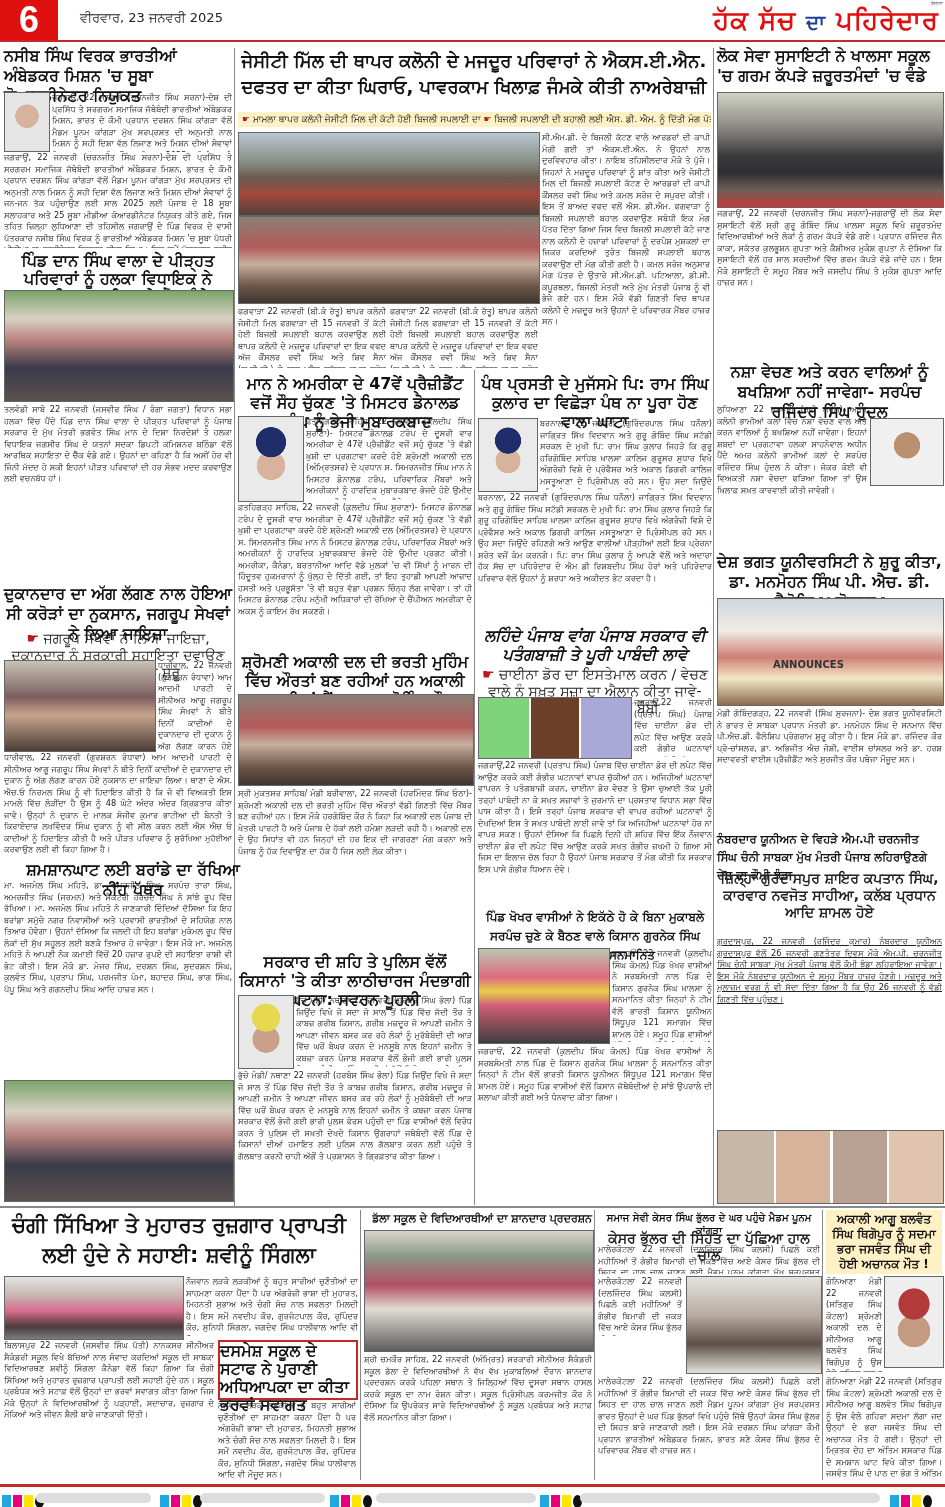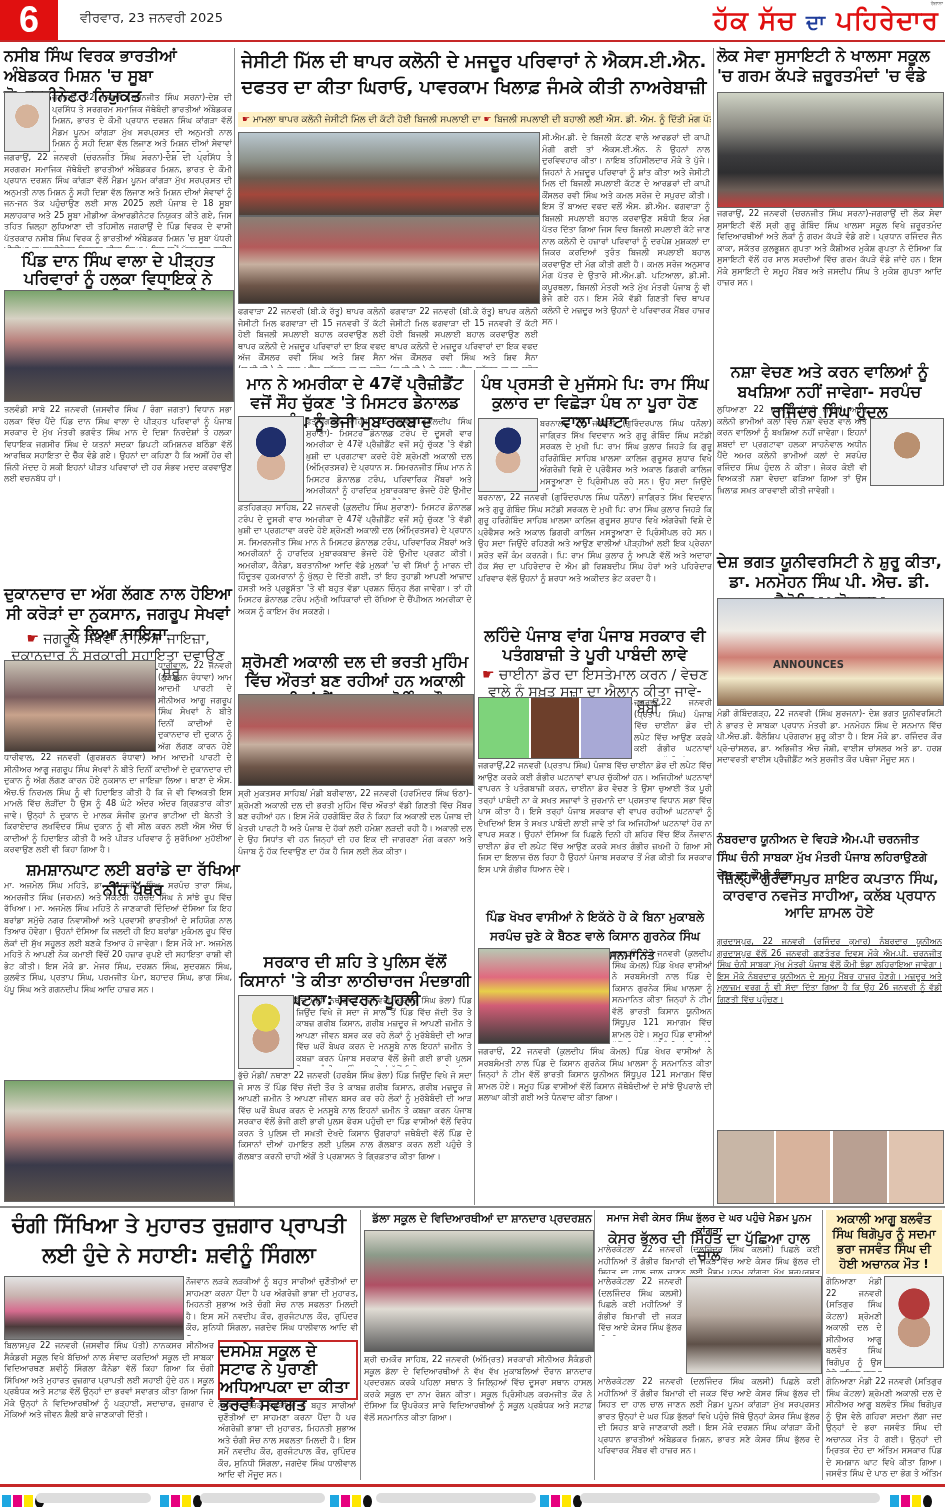--- a/index.html
+++ b/index.html
@@ -105,21 +105,21 @@
 <div class="abs hl hl-s" style="left:238px;top:952px;width:234px;line-height:19px;text-align:center;">ਸਰਕਾਰ ਦੀ ਸ਼ਹਿ ਤੇ ਪੁਲਿਸ ਵੱਲੋਂ ਕਿਸਾਨਾਂ 'ਤੇ ਕੀਤਾ ਲਾਠੀਚਾਰਜ ਮੰਦਭਾਗੀ ਘਟਨਾ: ਸਵਰਨ ਪੂਹਲੀ</div>
 <div class="abs photo ph-yellow" style="left:238px;top:995px;width:54px;height:72px;"></div>
 <div class="abs txt" style="left:296px;top:995px;width:176px;height:72px;">ਭੁੱਚੋ ਮੰਡੀ/ ਨਥਾਣਾ 22 ਜਨਵਰੀ (ਹਰਬੰਸ ਸਿੰਘ ਭੋਲਾ) ਪਿੰਡ ਜਿਉਂਦ ਵਿਖੇ ਜੋ ਸਦਾ ਜੋ ਸਾਲ ਤੋਂ ਪਿੰਡ ਵਿੱਚ ਜੱਦੀ ਤੌਰ ਤੇ ਕਾਬਜ਼ ਗਰੀਬ ਕਿਸਾਨ, ਗਰੀਬ ਮਜ਼ਦੂਰ ਜੋ ਆਪਣੀ ਜ਼ਮੀਨ ਤੇ ਆਪਣਾ ਜੀਵਨ ਬਸਰ ਕਰ ਰਹੇ ਲੋਕਾਂ ਨੂੰ ਮੁਰੱਬੇਬੰਦੀ ਦੀ ਆੜ ਵਿੱਚ ਘਰੋਂ ਬੇਘਰ ਕਰਨ ਦੇ ਮਨਸੂਬੇ ਨਾਲ ਇਹਨਾਂ ਜ਼ਮੀਨ ਤੇ ਕਬਜ਼ਾ ਕਰਨ ਪੰਜਾਬ ਸਰਕਾਰ ਵੱਲੋਂ ਭੇਜੀ ਗਈ ਭਾਰੀ ਪੁਲਸ ਫੋਰਸ ਪਹੁੰਚੀ ਦਾ ਪਿੰਡ ਵਾਸੀਆਂ ਵੱਲੋਂ ਵਿਰੋਧ ਕਰਨ ਤੇ ਪੁਲਿਸ ਦੀ ਸਖ਼ਤੀ ਦੇਖਦੇ ਕਿਸਾਨ ਉਗਰਾਹਾਂ ਜਥੇਬੰਦੀ ਵੱਲੋਂ ਪਿੰਡ ਦੇ ਕਿਸਾਨਾਂ ਦੀਆਂ ਹਮਾਇਤ ਲਈ ਪੁਲਿਸ ਨਾਲ ਗੱਲਬਾਤ ਕਰਨ ਲਈ ਪਹੁੰਚੇ ਤੇ ਗੱਲਬਾਤ ਕਰਨੀ ਚਾਹੀ ਅੱਗੋਂ ਤੇ ਪ੍ਰਸ਼ਾਸਨ ਤੇ ਗ੍ਰਿਫ਼ਤਾਰ ਕੀਤਾ ਗਿਆ।</div>
 <div class="abs txt" style="left:238px;top:1070px;width:234px;height:132px;">ਭੁੱਚੋ ਮੰਡੀ/ ਨਥਾਣਾ 22 ਜਨਵਰੀ (ਹਰਬੰਸ ਸਿੰਘ ਭੋਲਾ) ਪਿੰਡ ਜਿਉਂਦ ਵਿਖੇ ਜੋ ਸਦਾ ਜੋ ਸਾਲ ਤੋਂ ਪਿੰਡ ਵਿੱਚ ਜੱਦੀ ਤੌਰ ਤੇ ਕਾਬਜ਼ ਗਰੀਬ ਕਿਸਾਨ, ਗਰੀਬ ਮਜ਼ਦੂਰ ਜੋ ਆਪਣੀ ਜ਼ਮੀਨ ਤੇ ਆਪਣਾ ਜੀਵਨ ਬਸਰ ਕਰ ਰਹੇ ਲੋਕਾਂ ਨੂੰ ਮੁਰੱਬੇਬੰਦੀ ਦੀ ਆੜ ਵਿੱਚ ਘਰੋਂ ਬੇਘਰ ਕਰਨ ਦੇ ਮਨਸੂਬੇ ਨਾਲ ਇਹਨਾਂ ਜ਼ਮੀਨ ਤੇ ਕਬਜ਼ਾ ਕਰਨ ਪੰਜਾਬ ਸਰਕਾਰ ਵੱਲੋਂ ਭੇਜੀ ਗਈ ਭਾਰੀ ਪੁਲਸ ਫੋਰਸ ਪਹੁੰਚੀ ਦਾ ਪਿੰਡ ਵਾਸੀਆਂ ਵੱਲੋਂ ਵਿਰੋਧ ਕਰਨ ਤੇ ਪੁਲਿਸ ਦੀ ਸਖ਼ਤੀ ਦੇਖਦੇ ਕਿਸਾਨ ਉਗਰਾਹਾਂ ਜਥੇਬੰਦੀ ਵੱਲੋਂ ਪਿੰਡ ਦੇ ਕਿਸਾਨਾਂ ਦੀਆਂ ਹਮਾਇਤ ਲਈ ਪੁਲਿਸ ਨਾਲ ਗੱਲਬਾਤ ਕਰਨ ਲਈ ਪਹੁੰਚੇ ਤੇ ਗੱਲਬਾਤ ਕਰਨੀ ਚਾਹੀ ਅੱਗੋਂ ਤੇ ਪ੍ਰਸ਼ਾਸਨ ਤੇ ਗ੍ਰਿਫ਼ਤਾਰ ਕੀਤਾ ਗਿਆ।</div>
 
 <div class="abs hl hl-s" style="left:478px;top:374px;width:234px;line-height:19px;text-align:center;">ਪੰਥ ਪ੍ਰਸਤੀ ਦੇ ਮੁਜੱਸਮੇ ਪਿ: ਰਾਮ ਸਿੰਘ ਕੁਲਾਰ ਦਾ ਵਿਛੋੜਾ ਪੰਥ ਨਾ ਪੂਰਾ ਹੋਣ ਵਾਲਾ ਘਾਟਾ</div>
 <div class="abs photo ph-sikh" style="left:478px;top:418px;width:58px;height:72px;"></div>
 <div class="abs txt" style="left:540px;top:418px;width:172px;height:72px;">ਬਰਨਾਲਾ, 22 ਜਨਵਰੀ (ਗੁਰਿੰਦਰਪਾਲ ਸਿੰਘ ਧਨੌਲਾ) ਜਾਗ੍ਰਿਤ ਸਿੱਖ ਵਿਦਵਾਨ ਅਤੇ ਗੁਰੂ ਗੋਬਿੰਦ ਸਿੰਘ ਸਟੱਡੀ ਸਰਕਲ ਦੇ ਮੁਖੀ ਪਿ: ਰਾਮ ਸਿੰਘ ਕੁਲਾਰ ਜਿਹੜੇ ਕਿ ਗੁਰੂ ਹਰਿਗੋਬਿੰਦ ਸਾਹਿਬ ਖ਼ਾਲਸਾ ਕਾਲਿਜ ਗੁਰੂਸਰ ਸੁਧਾਰ ਵਿਖੇ ਅੰਗਰੇਜ਼ੀ ਵਿਸ਼ੇ ਦੇ ਪ੍ਰੋਫੈਸਰ ਅਤੇ ਅਕਾਲ ਡਿਗਰੀ ਕਾਲਿਜ ਮਸਤੂਆਣਾ ਦੇ ਪ੍ਰਿੰਸੀਪਲ ਰਹੇ ਸਨ। ਉਹ ਸਦਾ ਜਿਉਂਦੇ ਰਹਿਣਗੇ ਅਤੇ ਆਉਣ ਵਾਲੀਆਂ ਪੀੜ੍ਹੀਆਂ ਲਈ ਇਕ ਪ੍ਰੇਰਨਾ ਸਰੋਤ ਵਜੋਂ ਕੰਮ ਕਰਨਗੇ। ਪਿ: ਰਾਮ ਸਿੰਘ ਕੁਲਾਰ ਨੂੰ ਆਪਣੇ ਵੱਲੋਂ ਅਤੇ ਅਦਾਰਾ ਹੱਕ ਸੱਚ ਦਾ ਪਹਿਰੇਦਾਰ ਦੇ ਐਮ ਡੀ ਰਿਸ਼ਬਦੀਪ ਸਿੰਘ ਹੋਰਾਂ ਅਤੇ ਪਹਿਰੇਦਾਰ ਪਰਿਵਾਰ ਵੱਲੋਂ ਉਹਨਾਂ ਨੂੰ ਸ਼ਰਧਾ ਅਤੇ ਅਕੀਦਤ ਭੇਟ ਕਰਦਾ ਹੈ।</div>
 <div class="abs txt" style="left:478px;top:492px;width:234px;height:130px;">ਬਰਨਾਲਾ, 22 ਜਨਵਰੀ (ਗੁਰਿੰਦਰਪਾਲ ਸਿੰਘ ਧਨੌਲਾ) ਜਾਗ੍ਰਿਤ ਸਿੱਖ ਵਿਦਵਾਨ ਅਤੇ ਗੁਰੂ ਗੋਬਿੰਦ ਸਿੰਘ ਸਟੱਡੀ ਸਰਕਲ ਦੇ ਮੁਖੀ ਪਿ: ਰਾਮ ਸਿੰਘ ਕੁਲਾਰ ਜਿਹੜੇ ਕਿ ਗੁਰੂ ਹਰਿਗੋਬਿੰਦ ਸਾਹਿਬ ਖ਼ਾਲਸਾ ਕਾਲਿਜ ਗੁਰੂਸਰ ਸੁਧਾਰ ਵਿਖੇ ਅੰਗਰੇਜ਼ੀ ਵਿਸ਼ੇ ਦੇ ਪ੍ਰੋਫੈਸਰ ਅਤੇ ਅਕਾਲ ਡਿਗਰੀ ਕਾਲਿਜ ਮਸਤੂਆਣਾ ਦੇ ਪ੍ਰਿੰਸੀਪਲ ਰਹੇ ਸਨ। ਉਹ ਸਦਾ ਜਿਉਂਦੇ ਰਹਿਣਗੇ ਅਤੇ ਆਉਣ ਵਾਲੀਆਂ ਪੀੜ੍ਹੀਆਂ ਲਈ ਇਕ ਪ੍ਰੇਰਨਾ ਸਰੋਤ ਵਜੋਂ ਕੰਮ ਕਰਨਗੇ। ਪਿ: ਰਾਮ ਸਿੰਘ ਕੁਲਾਰ ਨੂੰ ਆਪਣੇ ਵੱਲੋਂ ਅਤੇ ਅਦਾਰਾ ਹੱਕ ਸੱਚ ਦਾ ਪਹਿਰੇਦਾਰ ਦੇ ਐਮ ਡੀ ਰਿਸ਼ਬਦੀਪ ਸਿੰਘ ਹੋਰਾਂ ਅਤੇ ਪਹਿਰੇਦਾਰ ਪਰਿਵਾਰ ਵੱਲੋਂ ਉਹਨਾਂ ਨੂੰ ਸ਼ਰਧਾ ਅਤੇ ਅਕੀਦਤ ਭੇਟ ਕਰਦਾ ਹੈ।</div>
 
-<div class="abs hl hl-s" style="left:478px;top:626px;width:234px;line-height:19px;text-align:center;">ਲਹਿੰਦੇ ਪੰਜਾਬ ਵਾਂਗ ਪੰਜਾਬ ਸਰਕਾਰ ਵੀ ਪਤੰਗਬਾਜ਼ੀ ਤੇ ਪੂਰੀ ਪਾਬੰਦੀ ਲਾਵੇ</div>
+<div class="abs hl hl-s" style="left:478px;top:626px;width:234px;line-height:19px;text-align:center;font-style:italic;">ਲਹਿੰਦੇ ਪੰਜਾਬ ਵਾਂਗ ਪੰਜਾਬ ਸਰਕਾਰ ਵੀ ਪਤੰਗਬਾਜ਼ੀ ਤੇ ਪੂਰੀ ਪਾਬੰਦੀ ਲਾਵੇ</div>
 <div class="abs sub" style="left:478px;top:666px;width:234px;"><span class="bullet-arrow">☛ </span><span>ਚਾਈਨਾ ਡੋਰ ਦਾ ਇਸਤੇਮਾਲ ਕਰਨ / ਵੇਚਣ ਵਾਲੇ ਨੂੰ ਸਖ਼ਤ ਸਜ਼ਾ ਦਾ ਐਲਾਨ ਕੀਤਾ ਜਾਵੇ- ਕਮਲ ਮੱਲਾ/ ਮਿੰਕੀ / ਬੌਬੀ</span></div>
 <div class="abs photo ph-three" style="left:478px;top:697px;width:152px;height:60px;"></div>
 <div class="abs txt" style="left:634px;top:697px;width:78px;height:60px;">ਜਗਰਾਉਂ,22 ਜਨਵਰੀ (ਪ੍ਰਤਾਪ ਸਿੰਘ) ਪੰਜਾਬ ਵਿੱਚ ਚਾਈਨਾ ਡੋਰ ਦੀ ਲਪੇਟ ਵਿੱਚ ਆਉਣ ਕਰਕੇ ਕਈ ਗੰਭੀਰ ਘਟਨਾਵਾਂ ਵਾਪਰ ਚੁੱਕੀਆਂ ਹਨ। ਅਜਿਹੀਆਂ ਘਟਨਾਵਾਂ ਵਾਪਰਨ ਤੇ ਪਤੰਗਬਾਜ਼ੀ ਕਰਨ, ਚਾਈਨਾ ਡੋਰ ਵੇਚਣ ਤੇ ਉਸਾ ਚੁਆਈ ਤੱਕ ਪੂਰੀ ਤਰ੍ਹਾਂ ਪਾਬੰਦੀ ਨਾ ਕੇ ਸਖਤ ਸਜ਼ਾਵਾਂ ਤੇ ਜੁਰਮਾਨੇ ਦਾ ਪ੍ਰਸਤਾਵ ਵਿਧਾਨ ਸਭਾ ਵਿੱਚ ਪਾਸ ਕੀਤਾ ਹੈ। ਇਸੇ ਤਰ੍ਹਾਂ ਪੰਜਾਬ ਸਰਕਾਰ ਵੀ ਵਾਪਰ ਰਹੀਆਂ ਘਟਨਾਵਾਂ ਨੂੰ ਦੇਖਦਿਆਂ ਇਸ ਤੇ ਸਖਤ ਪਾਬੰਦੀ ਲਾਈ ਜਾਵੇ ਤਾਂ ਕਿ ਅਜਿਹੀਆਂ ਘਟਨਾਵਾਂ ਹੋਰ ਨਾ ਵਾਪਰ ਸਕਣ। ਉਹਨਾਂ ਦੱਸਿਆ ਕਿ ਪਿਛਲੇ ਦਿਨੀ ਹੀ ਸ਼ਹਿਰ ਵਿੱਚ ਇੱਕ ਨੌਜਵਾਨ ਚਾਈਨਾ ਡੋਰ ਦੀ ਲਪੇਟ ਵਿੱਚ ਆਉਣ ਕਰਕੇ ਸਖਤ ਗੰਭੀਰ ਜ਼ਖਮੀ ਹੋ ਗਿਆ ਸੀ ਜਿਸ ਦਾ ਇਲਾਜ ਚੱਲ ਰਿਹਾ ਹੈ ਉਹਨਾਂ ਪੰਜਾਬ ਸਰਕਾਰ ਤੋਂ ਮੰਗ ਕੀਤੀ ਕਿ ਸਰਕਾਰ ਇਸ ਪਾਸੇ ਗੰਭੀਰ ਧਿਆਨ ਦੇਵੇ।</div>
 <div class="abs txt" style="left:478px;top:760px;width:234px;height:146px;">ਜਗਰਾਉਂ,22 ਜਨਵਰੀ (ਪ੍ਰਤਾਪ ਸਿੰਘ) ਪੰਜਾਬ ਵਿੱਚ ਚਾਈਨਾ ਡੋਰ ਦੀ ਲਪੇਟ ਵਿੱਚ ਆਉਣ ਕਰਕੇ ਕਈ ਗੰਭੀਰ ਘਟਨਾਵਾਂ ਵਾਪਰ ਚੁੱਕੀਆਂ ਹਨ। ਅਜਿਹੀਆਂ ਘਟਨਾਵਾਂ ਵਾਪਰਨ ਤੇ ਪਤੰਗਬਾਜ਼ੀ ਕਰਨ, ਚਾਈਨਾ ਡੋਰ ਵੇਚਣ ਤੇ ਉਸਾ ਚੁਆਈ ਤੱਕ ਪੂਰੀ ਤਰ੍ਹਾਂ ਪਾਬੰਦੀ ਨਾ ਕੇ ਸਖਤ ਸਜ਼ਾਵਾਂ ਤੇ ਜੁਰਮਾਨੇ ਦਾ ਪ੍ਰਸਤਾਵ ਵਿਧਾਨ ਸਭਾ ਵਿੱਚ ਪਾਸ ਕੀਤਾ ਹੈ। ਇਸੇ ਤਰ੍ਹਾਂ ਪੰਜਾਬ ਸਰਕਾਰ ਵੀ ਵਾਪਰ ਰਹੀਆਂ ਘਟਨਾਵਾਂ ਨੂੰ ਦੇਖਦਿਆਂ ਇਸ ਤੇ ਸਖਤ ਪਾਬੰਦੀ ਲਾਈ ਜਾਵੇ ਤਾਂ ਕਿ ਅਜਿਹੀਆਂ ਘਟਨਾਵਾਂ ਹੋਰ ਨਾ ਵਾਪਰ ਸਕਣ। ਉਹਨਾਂ ਦੱਸਿਆ ਕਿ ਪਿਛਲੇ ਦਿਨੀ ਹੀ ਸ਼ਹਿਰ ਵਿੱਚ ਇੱਕ ਨੌਜਵਾਨ ਚਾਈਨਾ ਡੋਰ ਦੀ ਲਪੇਟ ਵਿੱਚ ਆਉਣ ਕਰਕੇ ਸਖਤ ਗੰਭੀਰ ਜ਼ਖਮੀ ਹੋ ਗਿਆ ਸੀ ਜਿਸ ਦਾ ਇਲਾਜ ਚੱਲ ਰਿਹਾ ਹੈ ਉਹਨਾਂ ਪੰਜਾਬ ਸਰਕਾਰ ਤੋਂ ਮੰਗ ਕੀਤੀ ਕਿ ਸਰਕਾਰ ਇਸ ਪਾਸੇ ਗੰਭੀਰ ਧਿਆਨ ਦੇਵੇ।</div>
 
 <div class="abs hl hl-s" style="left:478px;top:908px;width:234px;line-height:19px;text-align:center;font-size:12px;">ਪਿੰਡ ਖੋਖਰ ਵਾਸੀਆਂ ਨੇ ਇਕੱਠੇ ਹੋ ਕੇ ਬਿਨਾ ਮੁਕਾਬਲੇ ਸਰਪੰਚ ਚੁਣੇ ਕੇ ਬੈਠਣ ਵਾਲੇ ਕਿਸਾਨ ਗੁਰਨੇਕ ਸਿੰਘ ਖ਼ਾਲਸਾ ਨੂੰ ਕੀਤਾ ਸਨਮਾਨਿਤ</div>
 <div class="abs photo ph-garland" style="left:478px;top:948px;width:130px;height:94px;"></div>
 <div class="abs txt" style="left:612px;top:948px;width:100px;height:94px;">ਜਗਰਾਓਂ, 22 ਜਨਵਰੀ (ਕੁਲਦੀਪ ਸਿੰਘ ਕੋਮਲ) ਪਿੰਡ ਖੋਖਰ ਵਾਸੀਆਂ ਨੇ ਸਰਬਸੰਮਤੀ ਨਾਲ ਪਿੰਡ ਦੇ ਕਿਸਾਨ ਗੁਰਨੇਕ ਸਿੰਘ ਖ਼ਾਲਸਾ ਨੂੰ ਸਨਮਾਨਿਤ ਕੀਤਾ ਜਿਨ੍ਹਾਂ ਨੇ ਟੀਮ ਵੱਲੋਂ ਭਾਰਤੀ ਕਿਸਾਨ ਯੂਨੀਅਨ ਸਿੱਧੂਪੁਰ 121 ਸਮਾਗਮ ਵਿੱਚ ਸ਼ਾਮਲ ਹੋਏ। ਸਮੂਹ ਪਿੰਡ ਵਾਸੀਆਂ ਵੱਲੋਂ ਕਿਸਾਨ ਜੱਥੇਬੰਦੀਆਂ ਦੇ ਸਾਂਝੇ ਉਪਰਾਲੇ ਦੀ ਸ਼ਲਾਘਾ ਕੀਤੀ ਗਈ ਅਤੇ ਧੰਨਵਾਦ ਕੀਤਾ ਗਿਆ।</div>
 <div class="abs txt" style="left:478px;top:1046px;width:234px;height:156px;">ਜਗਰਾਓਂ, 22 ਜਨਵਰੀ (ਕੁਲਦੀਪ ਸਿੰਘ ਕੋਮਲ) ਪਿੰਡ ਖੋਖਰ ਵਾਸੀਆਂ ਨੇ ਸਰਬਸੰਮਤੀ ਨਾਲ ਪਿੰਡ ਦੇ ਕਿਸਾਨ ਗੁਰਨੇਕ ਸਿੰਘ ਖ਼ਾਲਸਾ ਨੂੰ ਸਨਮਾਨਿਤ ਕੀਤਾ ਜਿਨ੍ਹਾਂ ਨੇ ਟੀਮ ਵੱਲੋਂ ਭਾਰਤੀ ਕਿਸਾਨ ਯੂਨੀਅਨ ਸਿੱਧੂਪੁਰ 121 ਸਮਾਗਮ ਵਿੱਚ ਸ਼ਾਮਲ ਹੋਏ। ਸਮੂਹ ਪਿੰਡ ਵਾਸੀਆਂ ਵੱਲੋਂ ਕਿਸਾਨ ਜੱਥੇਬੰਦੀਆਂ ਦੇ ਸਾਂਝੇ ਉਪਰਾਲੇ ਦੀ ਸ਼ਲਾਘਾ ਕੀਤੀ ਗਈ ਅਤੇ ਧੰਨਵਾਦ ਕੀਤਾ ਗਿਆ।</div>
 

